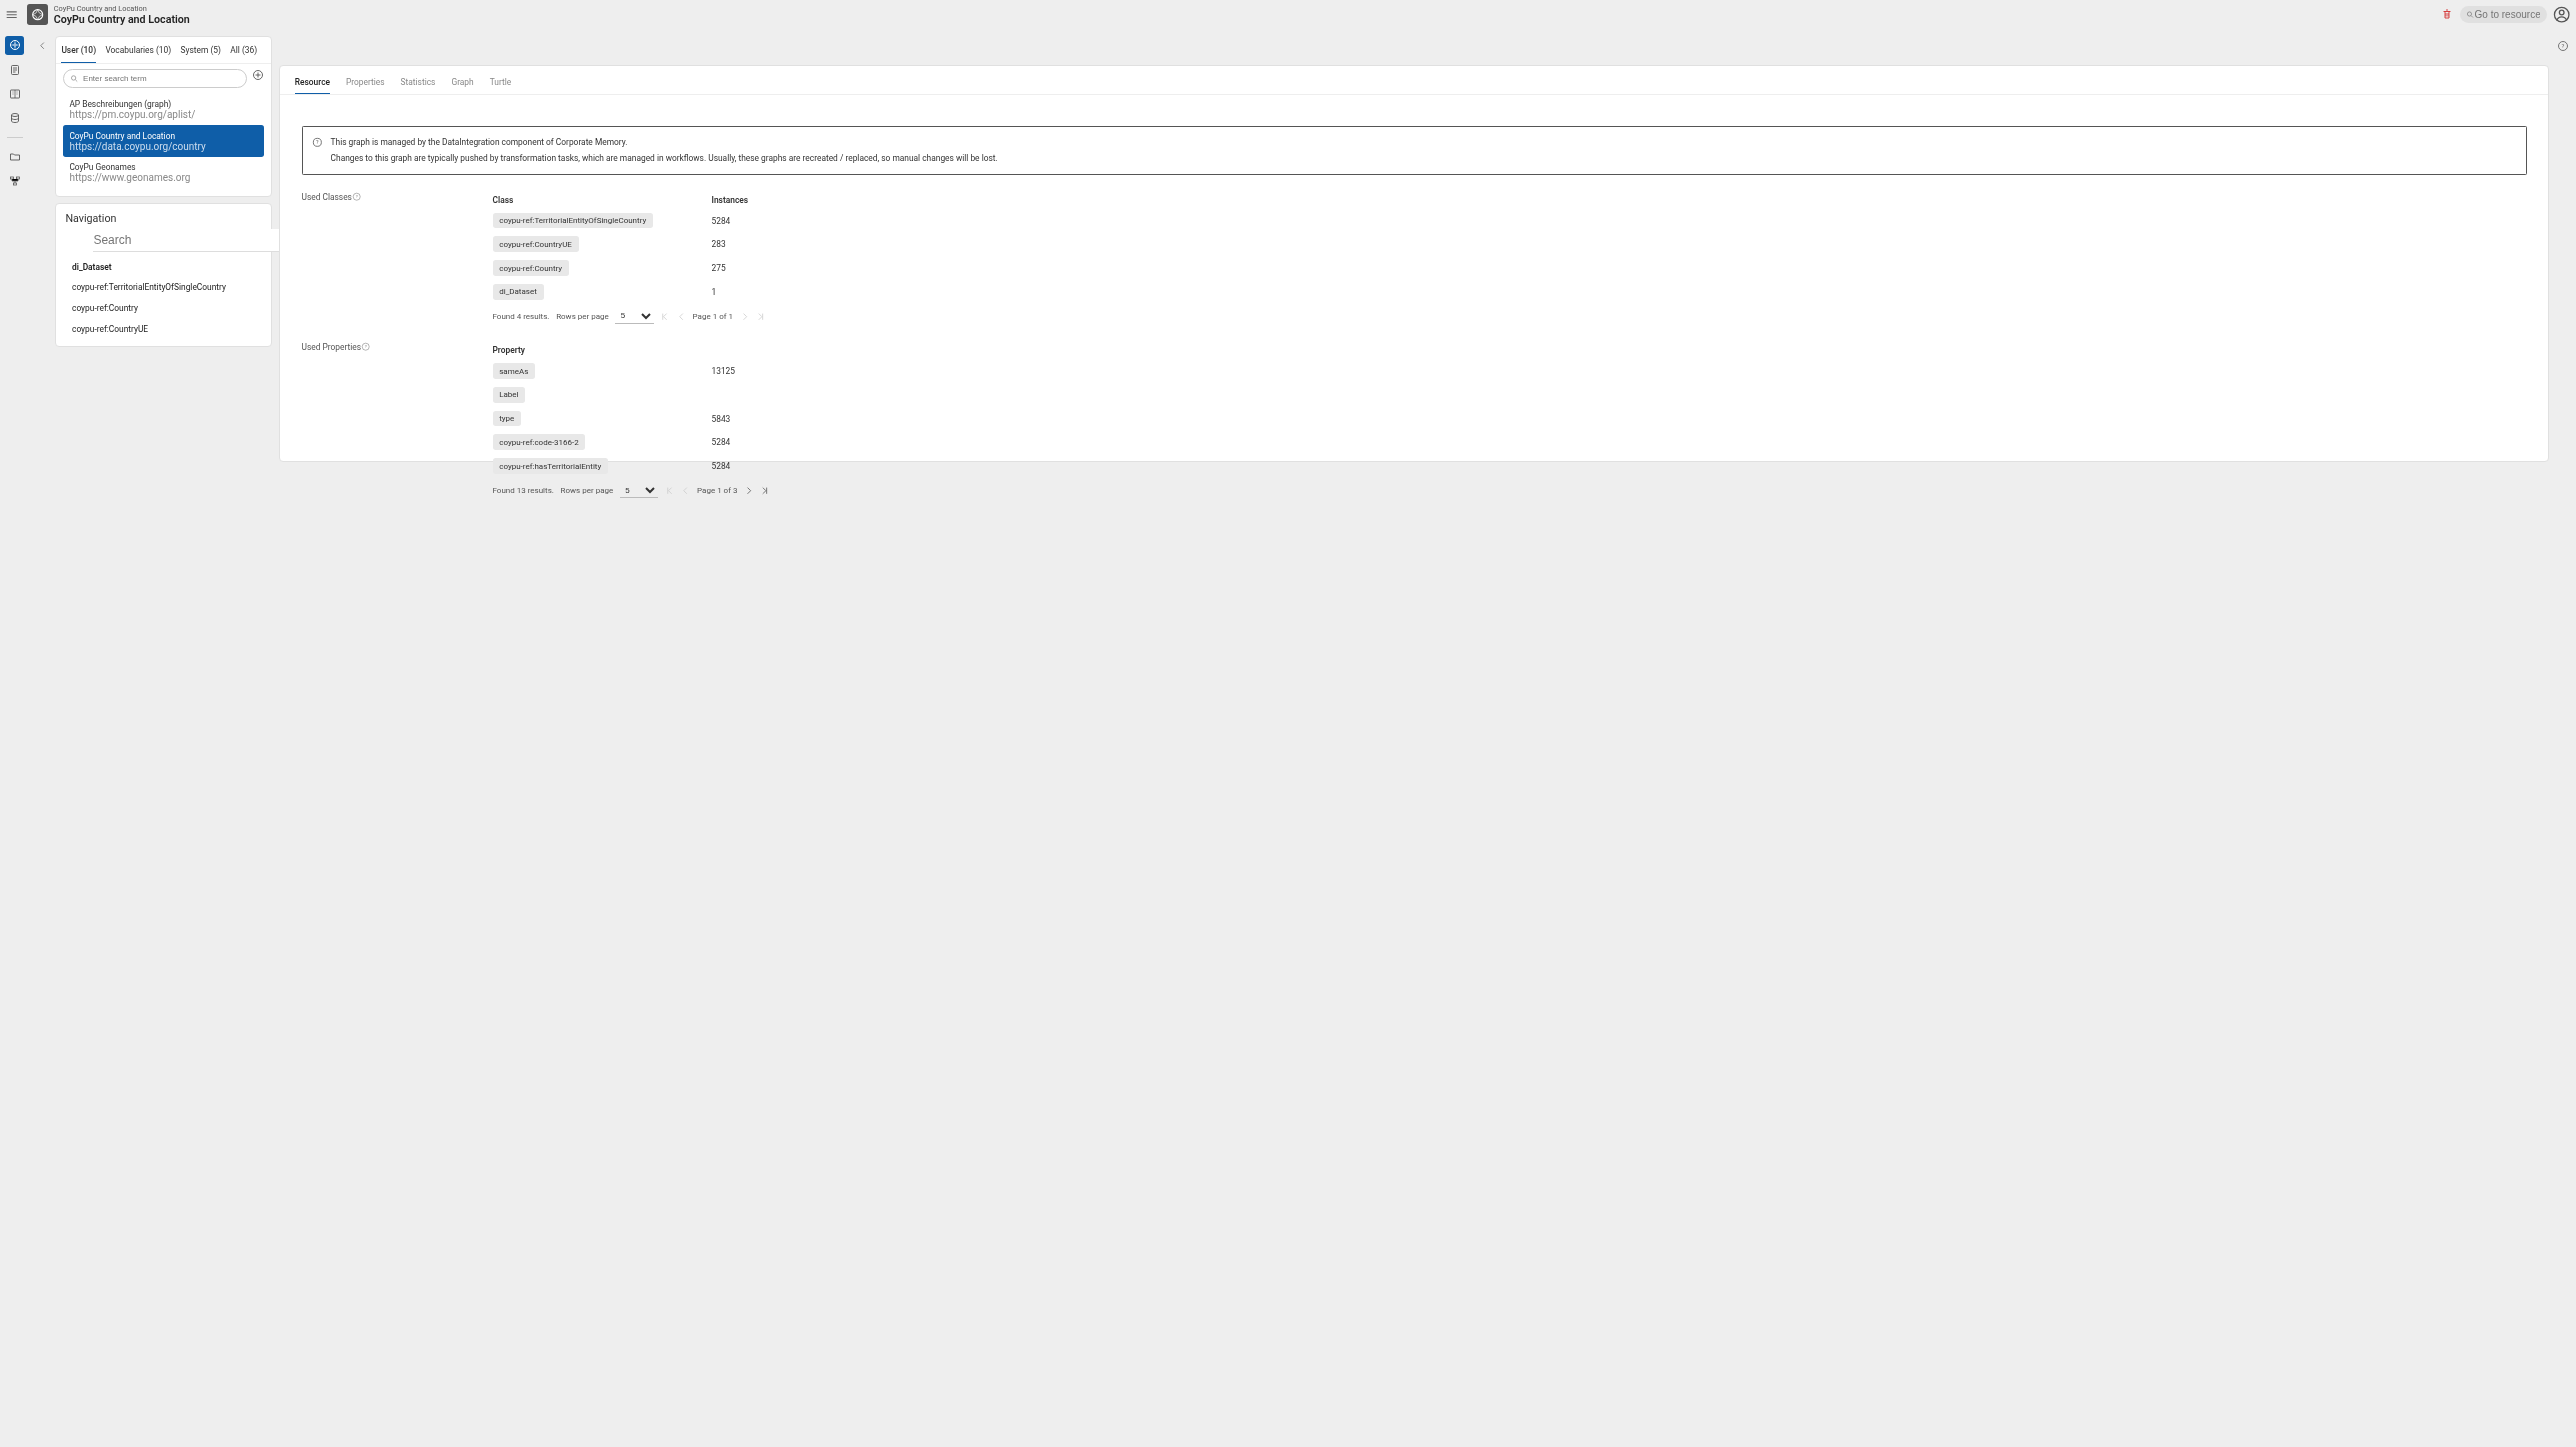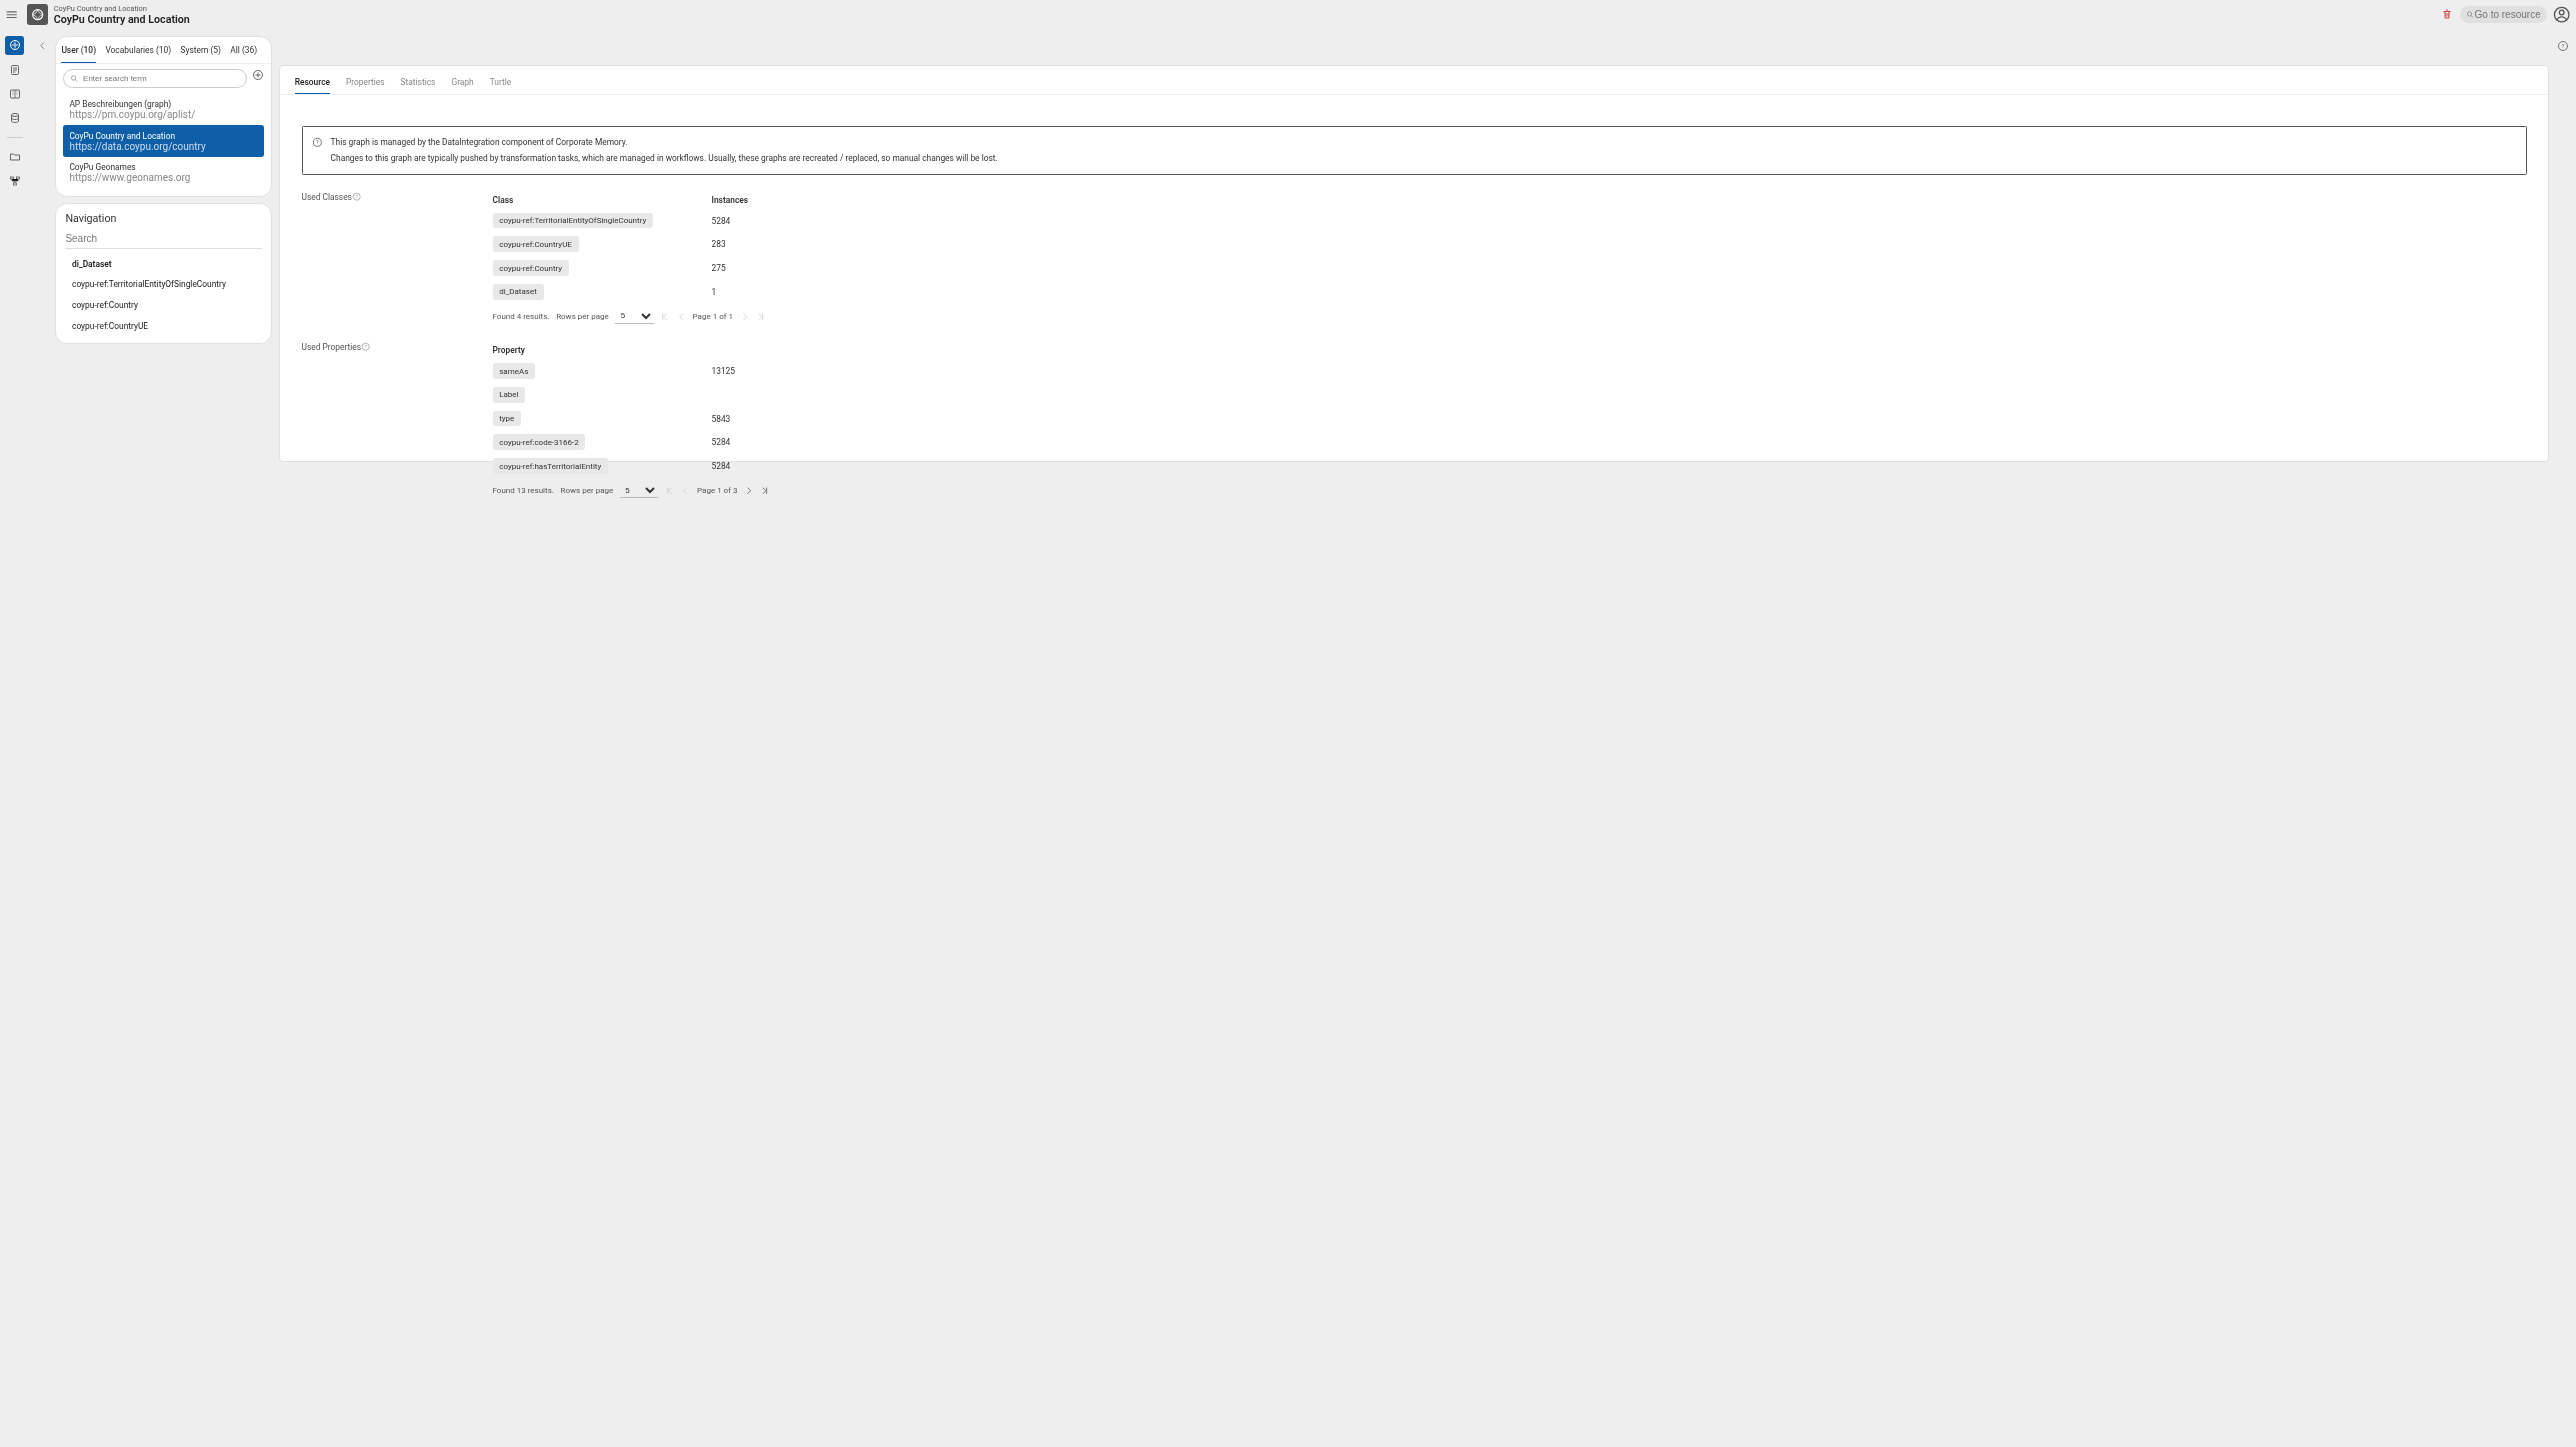--- a/index.html
+++ b/index.html
@@ -83,21 +83,21 @@
     }
     .collapse-caret {
       position: absolute;
       top: 41px; left: 38px;
       width: 9.4px; height: 9.4px;
       cursor: pointer;
       color: #666;
     }
     .panel-card {
       background: #fff;
-      border-radius: 12px;
+      border-radius: 4px;
       border: 0.7px solid #e0e0e0;
       margin-bottom: 6.7px;
     }
     .panel-tabs {
       display: flex;
       padding: 0 5.4px;
       border-bottom: 0.7px solid #eee;
       gap: 9.4px;
     }
     .panel-tab {
@@ -136,23 +136,24 @@
     .resource-item-url { font-size: 10px; color: #888; }
     .resource-item.selected .resource-item-url { color: #cde; }
 
     .nav-title { font-size: 10.7px; color: #333; padding: 8px 9.4px 4px; }
     .nav-search { padding: 0 9.4px; }
     .nav-search input {
       border: none;
       border-bottom: 0.7px solid #ddd;
       outline: none;
       width: 100%;
-      font-size: 10px;
+      font-size: 12px;
       padding: 4px 0;
       color: #555;
+      margin-left: 28px;
     }
     .nav-list { padding: 4px 0 6.7px; }
     .nav-item {
       padding: 5.4px 16px;
       font-size: 8.4px;
       color: #222;
       cursor: pointer;
     }
     .nav-item.bold { font-weight: 600; }
 

